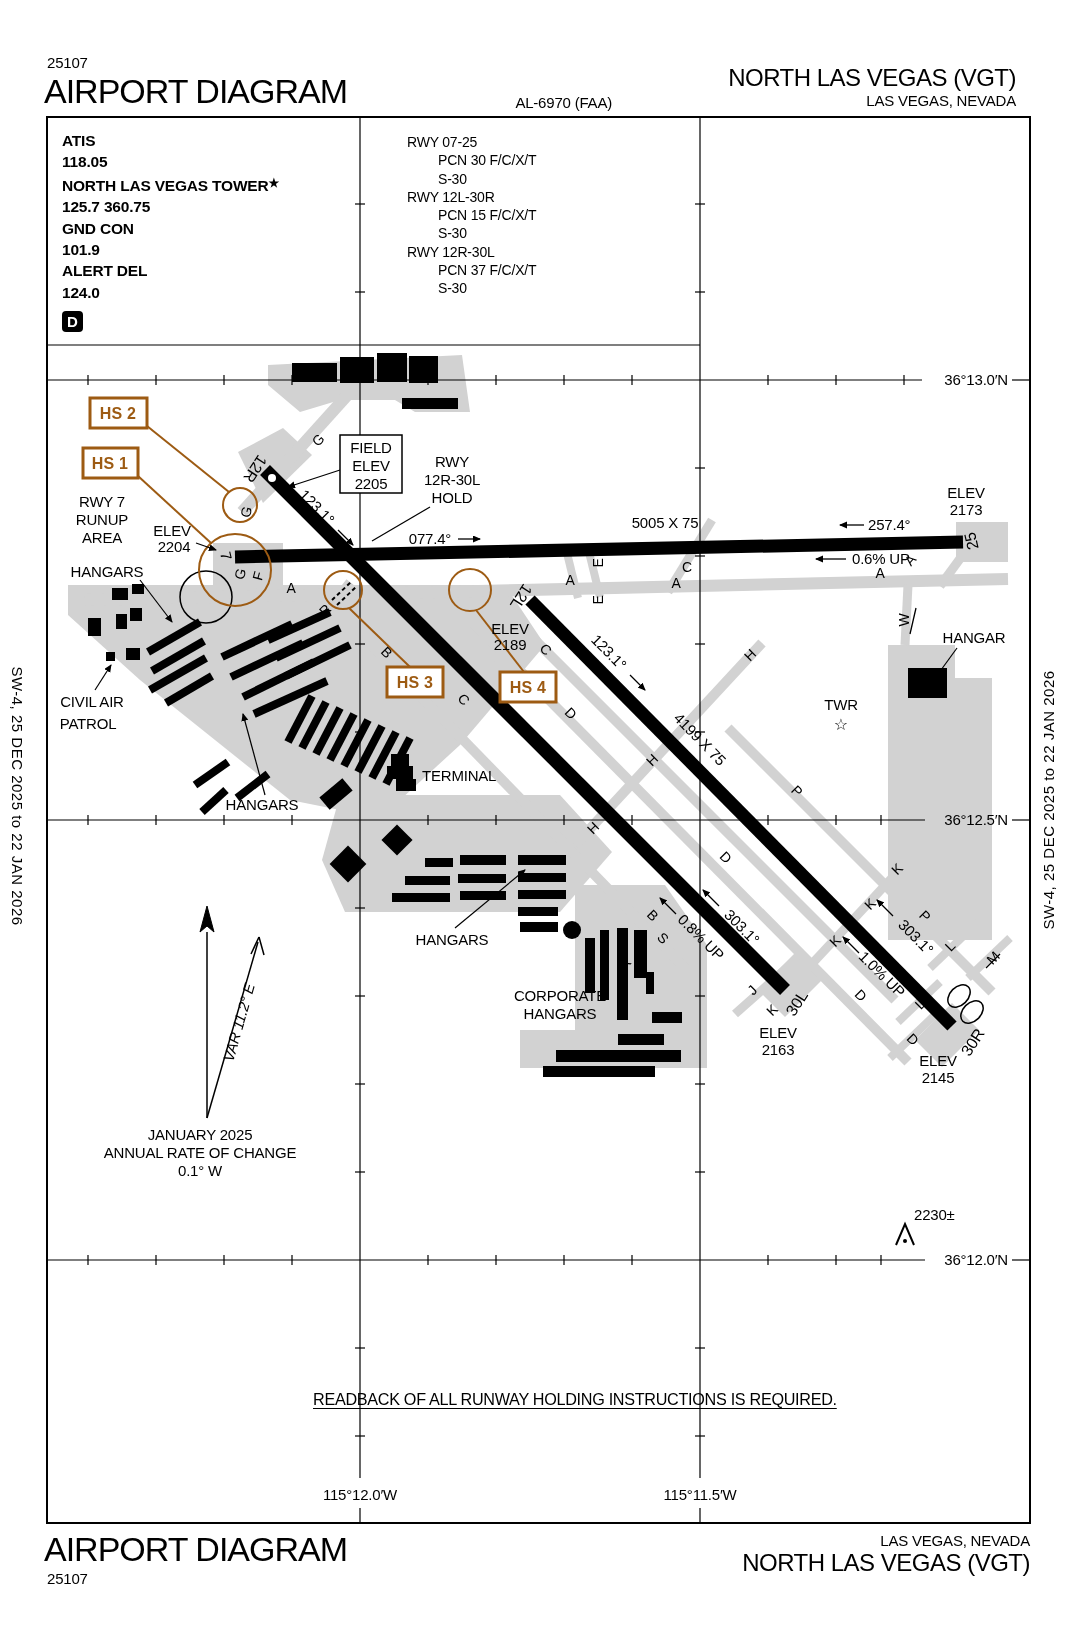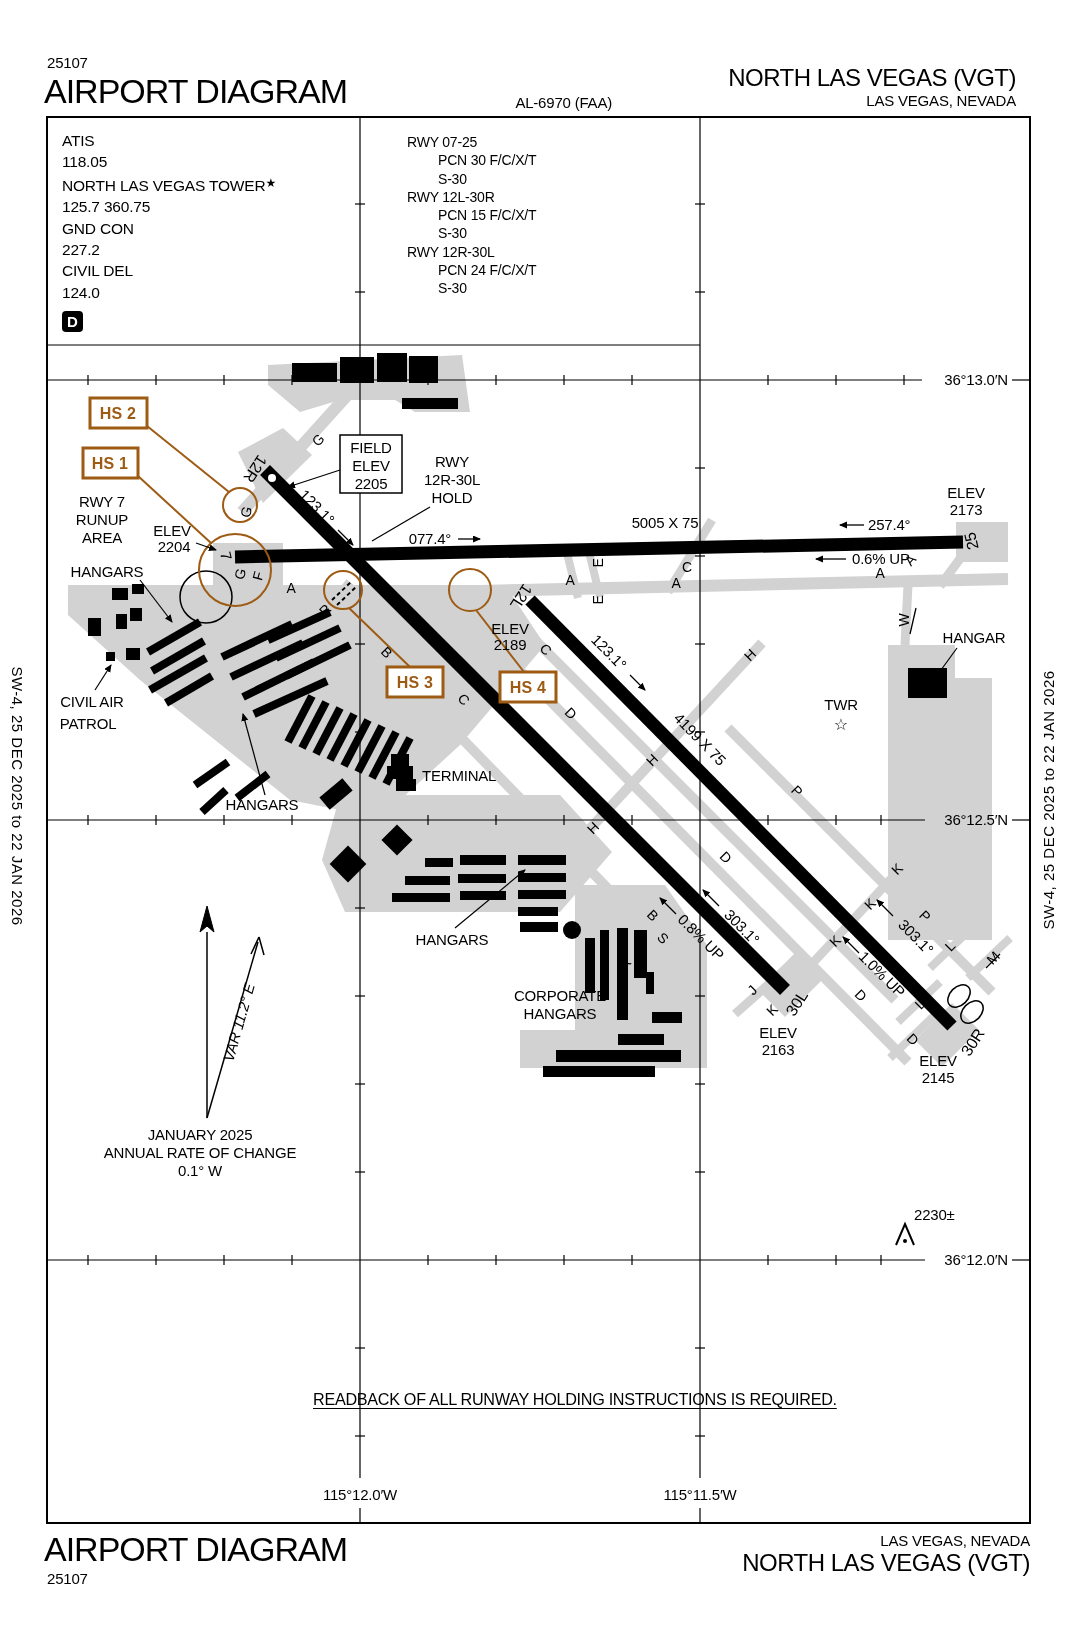--- a/index.html
+++ b/index.html
@@ -8,21 +8,21 @@
   .abs{position:absolute;white-space:nowrap;}
   svg{position:absolute;left:0;top:0;}
   svg text{font-family:"Liberation Sans",sans-serif;fill:#000;}
   .t15{font-size:15px;letter-spacing:-0.2px;}
   .t14{font-size:14px;letter-spacing:-0.2px;}
   .t16{font-size:16px;letter-spacing:-0.2px;}
   .hs-t{font-size:16px;font-weight:600;fill:#9d5b13;letter-spacing:0.2px;}
   .big-title{font-size:34px;letter-spacing:-1px;text-align:right;}
   .small-t{font-size:15px;letter-spacing:-0.2px;}
   .mid-title{font-size:24px;letter-spacing:-0.5px;}
-  .commline{font-size:15.5px;line-height:21.4px;letter-spacing:-0.2px;}
+  .commline{font-size:15.5px;line-height:21.4px;letter-spacing:-0.2px;font-weight:bold;}
   .d-badge{display:inline-block;width:21px;height:21px;background:#000;color:#fff;
            border-radius:4px;text-align:center;line-height:21px;font-weight:bold;font-size:15px;}
   .rwyrow{font-size:14px;line-height:18.3px;letter-spacing:-0.2px;}
   .rwyrow .ind{padding-left:31px;}
   .caution1{font-size:16.2px;letter-spacing:-0.3px;}
   .caution2{font-size:16.2px;letter-spacing:-0.3px;text-decoration:underline;text-underline-offset:3px;margin-left:48px;}
   .margin-note{font-size:15px;letter-spacing:0.5px;}
 </style>
 </head>
 <body>
@@ -441,40 +441,40 @@
     <div class="mid-title"><span>NORTH LAS VEGAS</span> <span>(VGT)</span></div>
     <div class="small-t">LAS VEGAS, NEVADA</div>
   </div>
 
   <div class="abs" style="left:62px;top:130px;">
     <div class="commline">ATIS</div>
     <div class="commline">118.05</div>
     <div class="commline"><span>NORTH LAS VEGAS TOWER</span><span style="vertical-align:4px;font-size:12px;">★</span></div>
     <div class="commline">125.7  360.75</div>
     <div class="commline">GND CON</div>
-    <div class="commline">227.2</div>
-    <div class="commline">CIVIL DEL</div>
+    <div class="commline">101.9</div>
+    <div class="commline">ALERT DEL</div>
     <div class="commline">124.0</div>
     <div style="margin-top:8px;"><span class="d-badge">D</span></div>
   </div>
 
   <div class="abs" style="left:407px;top:133px;">
     <div class="rwyrow">
       <div>RWY 07-25</div>
       <div class="ind">PCN 30 F/C/X/T</div>
       <div class="ind">S-30</div>
     </div>
     <div class="rwyrow">
       <div>RWY 12L-30R</div>
       <div class="ind">PCN 15 F/C/X/T</div>
       <div class="ind">S-30</div>
     </div>
     <div class="rwyrow">
       <div>RWY 12R-30L</div>
-      <div class="ind">PCN 24 F/C/X/T</div>
+      <div class="ind">PCN 37 F/C/X/T</div>
       <div class="ind">S-30</div>
     </div>
   </div>
 
   <div class="abs caution2" style="left:265px;top:1390px;">READBACK OF ALL RUNWAY HOLDING INSTRUCTIONS IS REQUIRED.</div>
 
   <div class="abs margin-note" style="left:-182px;top:788px;width:400px;height:16px;text-align:center;transform:rotate(90deg);">SW-4,  25 DEC 2025  to  22 JAN 2026</div>
   <div class="abs margin-note" style="left:848px;top:792px;width:400px;height:16px;text-align:center;transform:rotate(-90deg);">SW-4,  25 DEC 2025  to  22 JAN 2026</div>
 
   <div class="abs big-title" style="left:44px;top:1530px;">AIRPORT DIAGRAM</div>

